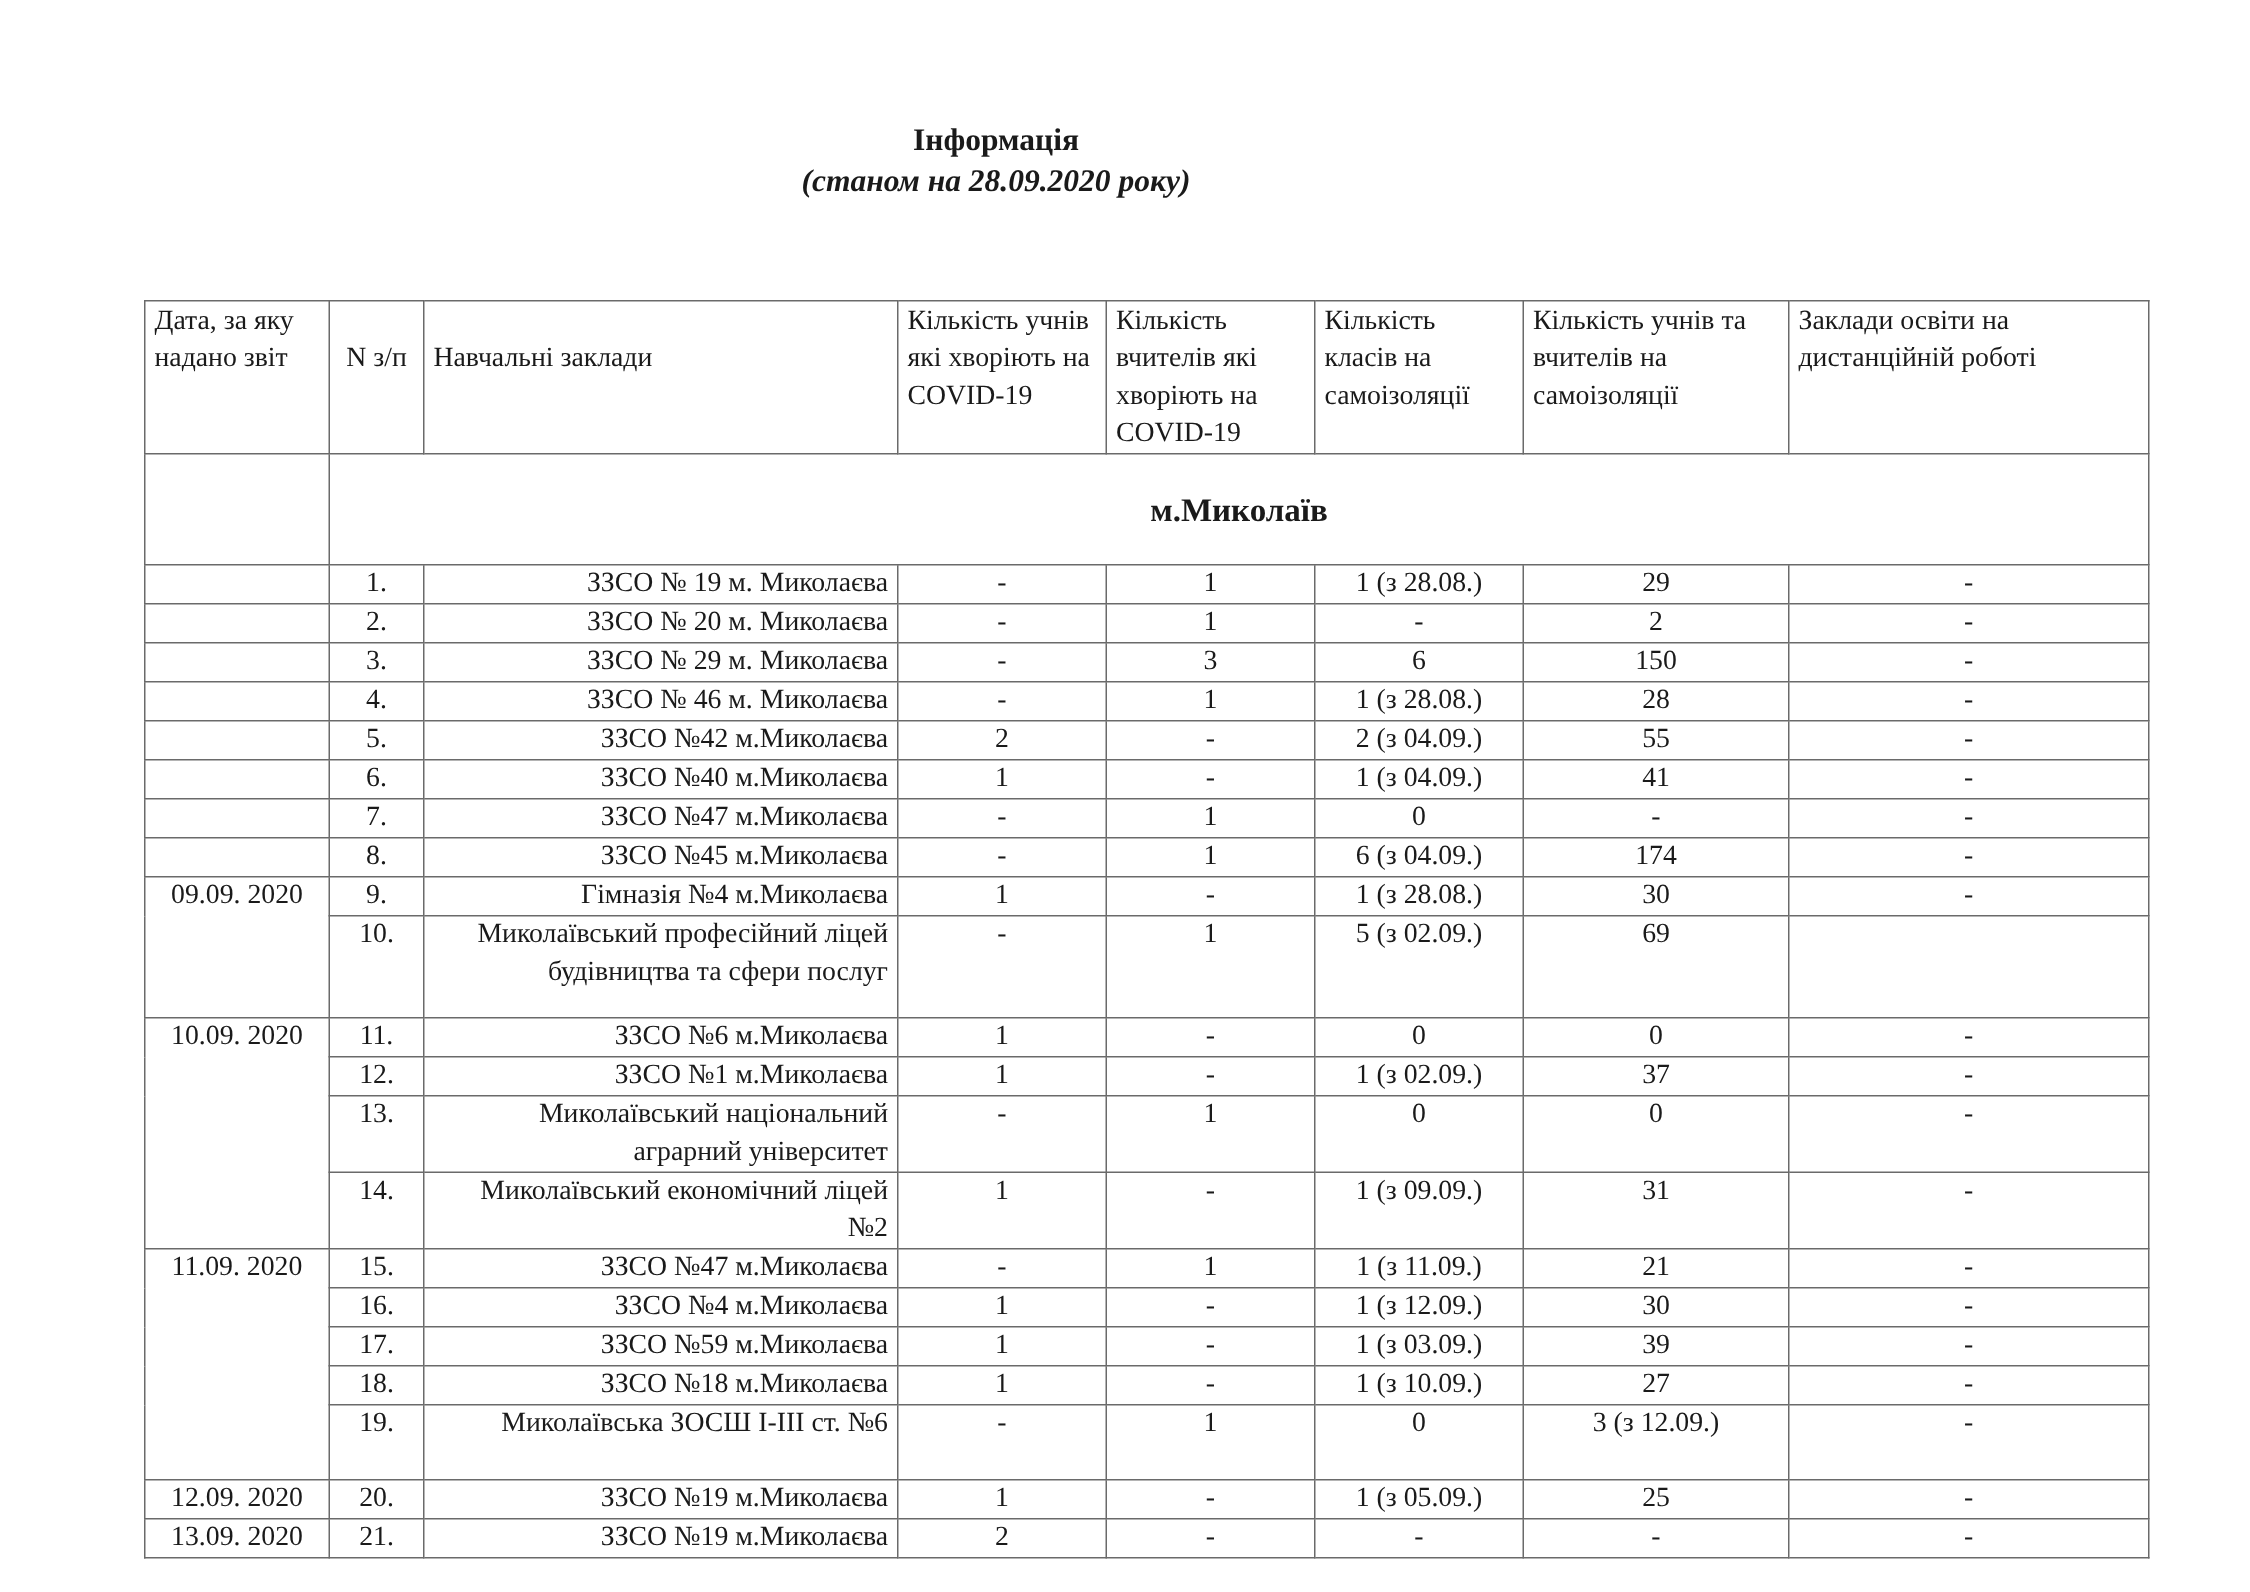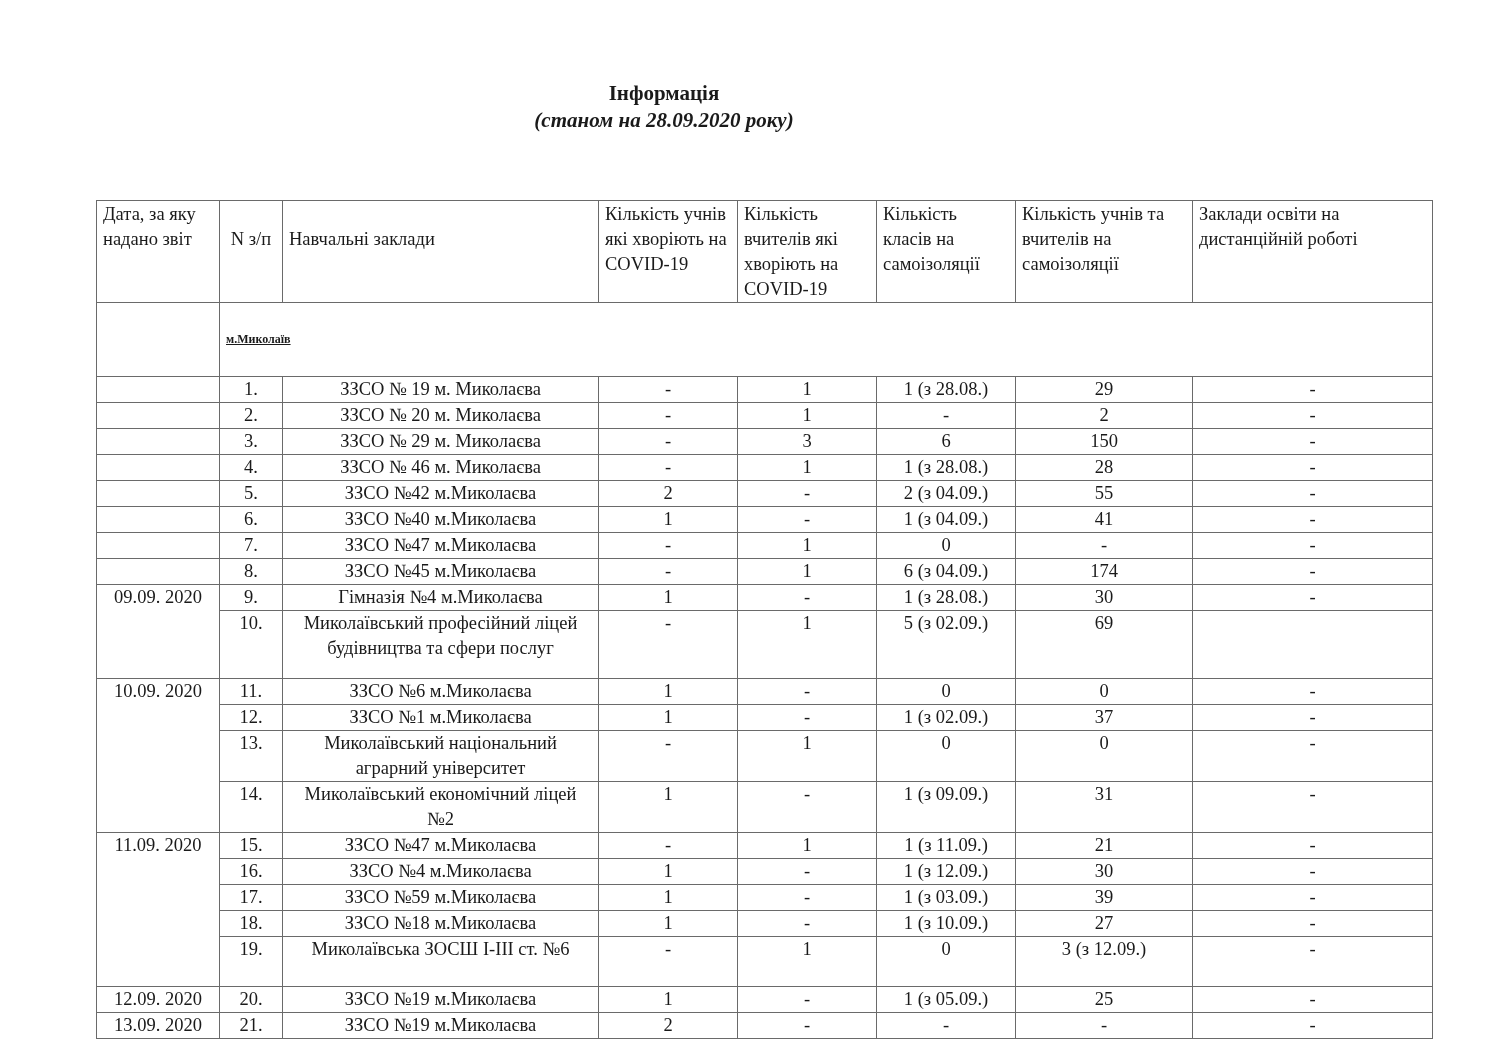--- a/index.html
+++ b/index.html
@@ -7,23 +7,23 @@
   .title-block { position: absolute; top: 80px; left: 0; width: 1328px; text-align: center; }
   .title-line { font-size: 21px; font-weight: bold; line-height: 27px; }
   .title-line.italic { font-style: italic; }
   table.report { position: absolute; top: 200px; left: 76px; border-collapse: collapse; table-layout: fixed; width: 1336px; font-size: 18.5px; margin-left: 20px; }
   table.report td, table.report th { border: 1.5px solid #6a6a6a; padding: 0 6px; vertical-align: top; line-height: 25px; font-weight: normal; }
   th { text-align: left; padding-top: 1px !important; }
   th.date-head { text-align: left; }
   th.n-head { text-align: center; }
   tr.head-row { height: 100px; }
   tr.city-row { height: 74px; }
-  tr.city-row td.city { vertical-align: middle; font-weight: bold; font-size: 12px; text-decoration: underline; }
+  tr.city-row td.city { text-align: center; vertical-align: middle; font-weight: bold; font-size: 22px; }
   td.c { text-align: center; }
-  td.l { text-align: center; }
+  td.l { text-align: right; }
   td.date { text-align: center; }
   td.num { text-align: center; }
   tr.r1 { height: 25px; }
   tr.r2 { height: 50px; }
   tr.r3 { height: 68px; }
 </style>
 </head>
 <body>
 
 <div class="title-block">

